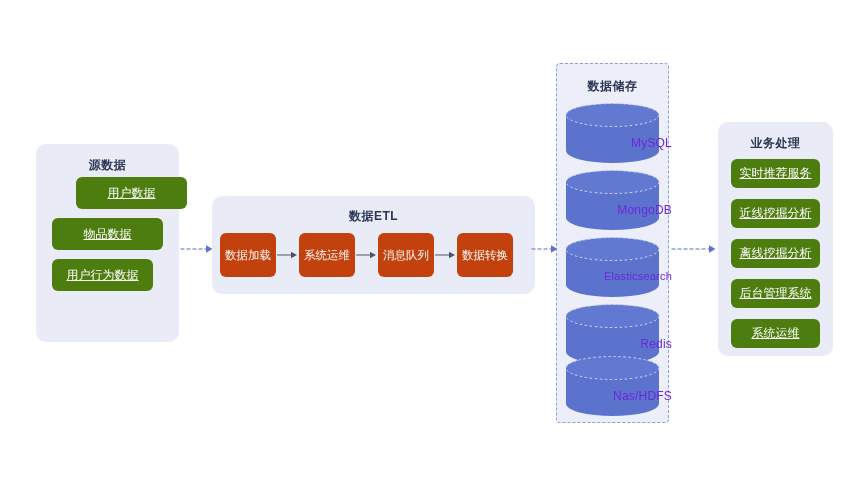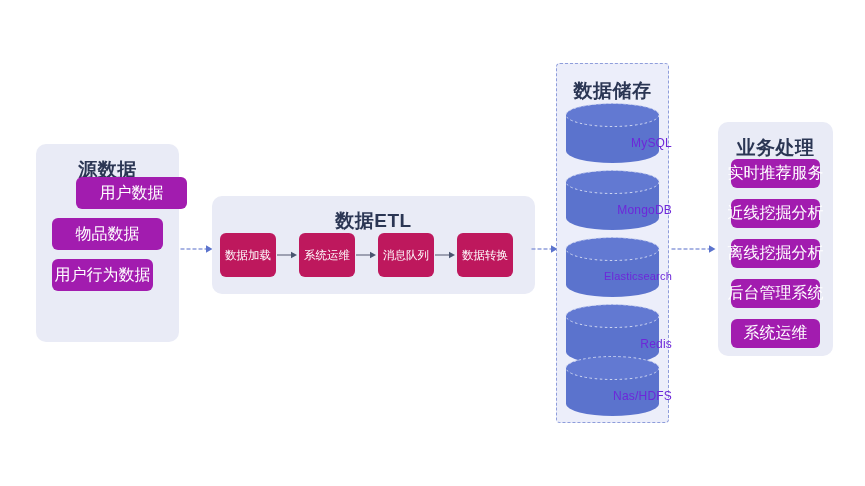--- a/index.html
+++ b/index.html
@@ -27,44 +27,45 @@
     position: absolute;
     background: #e9ebf6;
     border-radius: 10px;
     box-sizing: border-box;
   }
   .panel-title {
     position: absolute;
     left: 0;
     width: 100%;
     text-align: center;
-    font-size: 19px;
+    font-size: 12px;
     font-weight: bold;
     color: #2b3654;
     letter-spacing: .5px;
   }
 
   
   .chip {
     position: absolute;
-    background: #a21caf;
+    background: #4d7c0f;
     border-radius: 6px;
     color: #ffffff;
-    font-size: 16px;
+    font-size: 12px;
     display: flex;
     align-items: center;
     justify-content: center;
     box-sizing: border-box;
     white-space: nowrap;
+    text-decoration: underline;
   }
 
   
   .etl-box {
     position: absolute;
-    background: #be185d;
+    background: #c2410c;
     border-radius: 6px;
     color: #ffffff;
     font-size: 11.5px;
     display: flex;
     align-items: center;
     justify-content: center;
     box-sizing: border-box;
     white-space: nowrap;
   }
 

